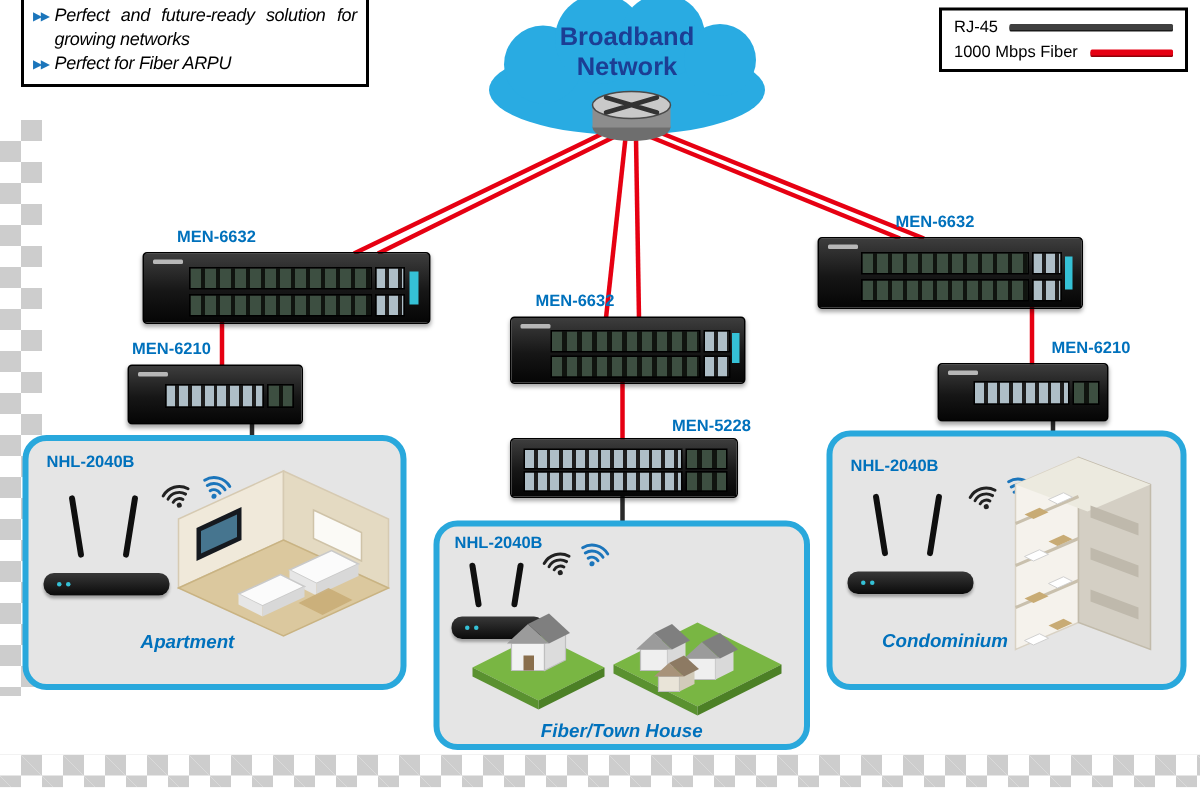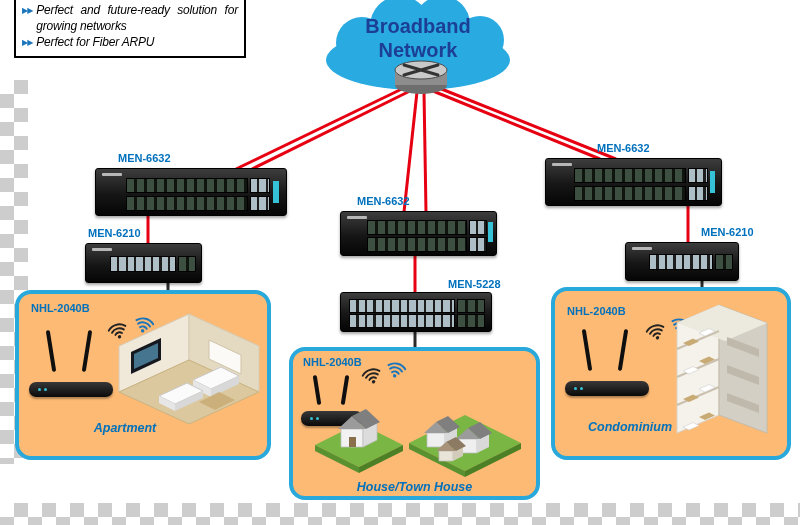--- a/index.html
+++ b/index.html
@@ -21,21 +21,21 @@
     font-style:italic;font-size:12px;line-height:1.32;color:#000;letter-spacing:-.2px;}
   .feature-item{display:flex;}
   .feature-item .txt{flex:1;}
   .feature-item.justify .txt{text-align:justify;}
   .bullet{color:#1b75bb;font-style:normal;font-size:8px;letter-spacing:-1px;
     margin:3px 4px 0 0;flex:0 0 auto;}
 
   
   #cloud-svg{position:absolute;left:312px;top:-2px;z-index:2;}
   #cloud-label{position:absolute;left:312px;top:15px;width:212px;text-align:center;z-index:3;
-    color:#1c3e94;font-weight:bold;font-size:20px;line-height:1.18;white-space:pre-line;}
+    color:#1c3e94;font-weight:bold;font-size:17px;line-height:1.18;white-space:pre-line;}
   #core-router{position:absolute;left:391px;top:55px;z-index:4;}
 
   
   #legend{position:absolute;left:626px;top:5px;width:166px;height:43px;background:#fff;
     border:2px solid #000;box-sizing:border-box;z-index:6;padding:5px 8px;
     display:flex;flex-direction:column;justify-content:space-between;}
   .legend-row{display:flex;align-items:center;}
   .legend-row span{font-size:11px;color:#000;white-space:nowrap;}
   .legend-line{flex:1;height:4px;margin-left:8px;border-radius:1px;}
   .line-rj45{background:#3f3f3f;box-shadow:0 1px 0 #1a1a1a;}
@@ -51,21 +51,21 @@
     opacity:.85;border-radius:1px;}
   .sfp-row{position:absolute;height:13px;border:1px solid #000;
     background:repeating-linear-gradient(90deg,#3d4f41 0 7px,#10140f 7px 10px);}
   .rj-row{position:absolute;height:13px;border:1px solid #000;
     background:repeating-linear-gradient(90deg,#aebec7 0 6px,#1d1d1d 6px 8.5px);}
   .cyan-chip{position:absolute;background:#35c1d6;}
   .dev-label{position:absolute;color:#0071bc;font-weight:bold;font-size:11px;z-index:5;
     white-space:nowrap;}
 
   
-  .zone{position:absolute;background:#fdba74;border:4px solid #29a8dc;border-radius:16px;
+  .zone{position:absolute;background:#e5e5e5;border:4px solid #29a8dc;border-radius:16px;
     box-sizing:border-box;z-index:4;}
   #zone-apartment{left:15px;top:290px;width:256px;height:170px;}
   #zone-villa{left:289px;top:347px;width:251px;height:153px;}
   #zone-condo{left:551px;top:287px;width:240px;height:173px;}
   .model-label{position:absolute;color:#0071bc;font-weight:bold;font-size:11px;}
   .zone-label{position:absolute;color:#0071bc;font-weight:bold;font-style:italic;
     font-size:12.5px;text-align:center;}
 
   
   .router{position:absolute;}
@@ -121,20 +121,30 @@
   </svg>
   <div id="cloud-label">Broadband
 Network</div>
   <svg id="core-router" width="60" height="42" viewBox="0 0 60 42">
     <ellipse cx="30" cy="30" rx="26" ry="9" fill="#6e6e6e"></ellipse>
     <rect x="4" y="15" width="52" height="15" fill="#8d8d8d"></rect>
     <ellipse cx="30" cy="15" rx="26" ry="9" fill="#c9c9c9" stroke="#4a4a4a"></ellipse>
     <path d="M13 10 L47 20 M47 10 L13 20" stroke="#333" stroke-width="3" stroke-linecap="round" fill="none"></path>
   </svg>
 
+  <div id="legend">
+    <div class="legend-row">
+      <span>RJ-45</span>
+      <div class="legend-line line-rj45"></div>
+    </div>
+    <div class="legend-row">
+      <span>1000 Mbps Fiber</span>
+      <div class="legend-line line-fiber"></div>
+    </div>
+  </div>
 
   <svg id="links" width="800" height="525" viewBox="0 0 800 525">
     <g stroke="#e60012" stroke-width="3" fill="none">
       <path d="M408 86 L236 169"></path>
       <path d="M414 89 L252 169"></path>
       <path d="M417 92 L404 212"></path>
       <path d="M424 92 L426 212"></path>
       <path d="M428 89 L600 159"></path>
       <path d="M434 86 L616 159"></path>
       <path d="M148 214 L148 245"></path>
@@ -288,21 +298,21 @@
       <polygon points="129,27 141,21 153,32 141,38" fill="#7f7f7f"></polygon>
       <polygon points="152,58 152,44 170,44 170,58" fill="#efefef" stroke="#bdbdbd" stroke-width=".8"></polygon>
       <polygon points="170,58 170,44 182,38 182,52" fill="#d9d9d9"></polygon>
       <polygon points="149,44 161,33 173,44" fill="#9b9b9b"></polygon>
       <polygon points="161,33 173,27 185,38 173,44" fill="#7f7f7f"></polygon>
       <polygon points="132,66 132,56 146,56 146,66" fill="#e9e4d8" stroke="#bdbdbd" stroke-width=".8"></polygon>
       <polygon points="146,66 146,56 156,51 156,61" fill="#d2cbba"></polygon>
       <polygon points="129,56 139,47 149,56" fill="#a8937a"></polygon>
       <polygon points="139,47 149,42 159,51 149,56" fill="#8d7a63"></polygon>
     </svg>
-    <div class="zone-label" style="left:0;right:0;top:129px">House/Town House</div>
+    <div class="zone-label" style="left:0;right:0;top:129px">Fiber/Town House</div>
   </div>
 
   <div class="zone" id="zone-condo">
     <div class="model-label" style="left:12px;top:14px">NHL-2040B</div>
     <div class="router router-lg" style="left:10px;top:38px">
       <div class="ant a1"></div>
       <div class="ant a2"></div>
       <div class="body">
         <span class="led led1"></span>
         <span class="led led2"></span>

